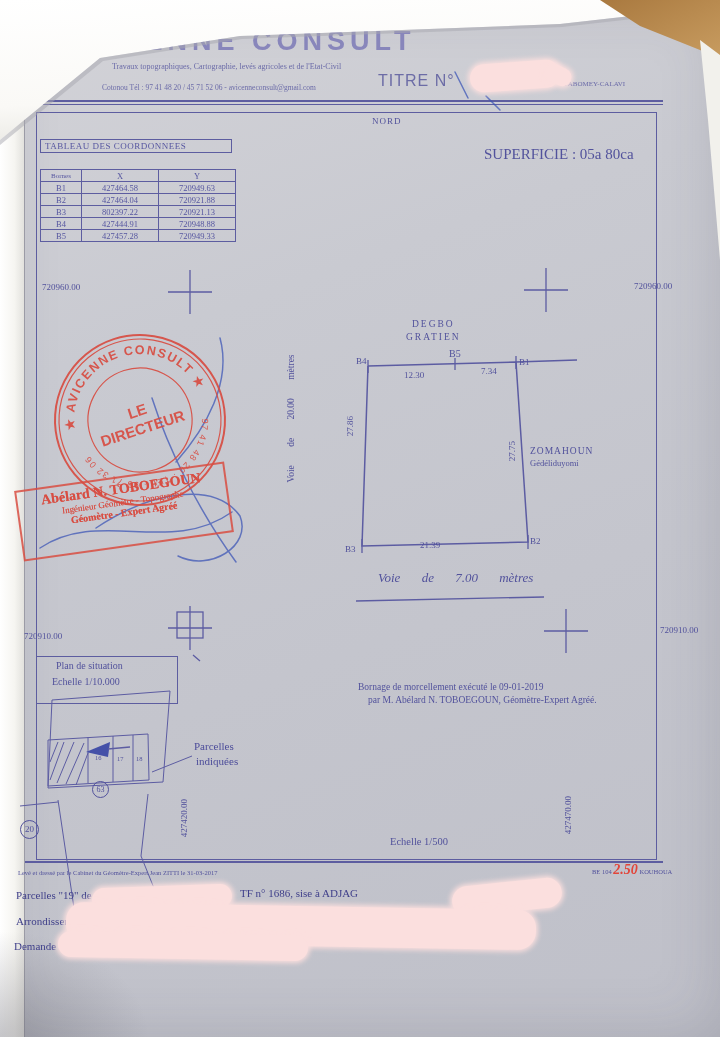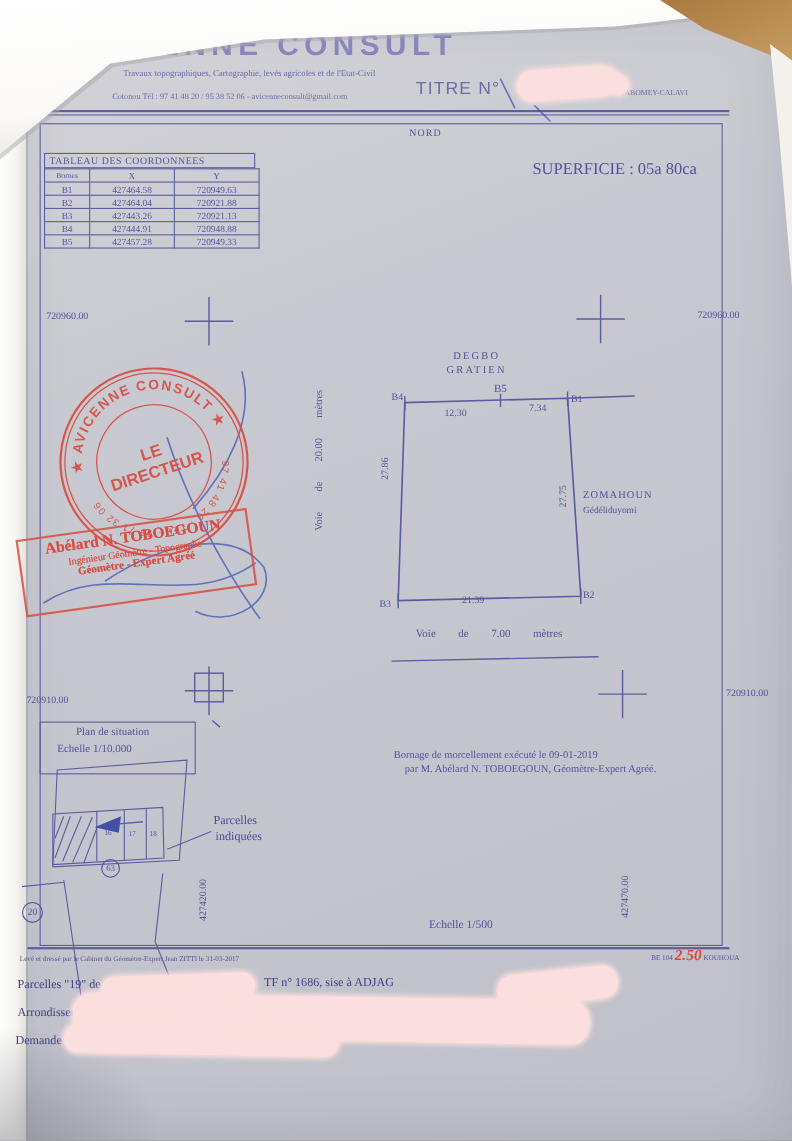--- a/index.html
+++ b/index.html
@@ -19,21 +19,21 @@
         background:linear-gradient(90deg,#ffffff 0%,#f6f5f1 60%,#e2e1dd 100%);
         border-right:1px solid #9b9ba6;}
   .btmsmudge{position:absolute;left:0;top:930px;width:150px;height:107px;z-index:7;
         background:radial-gradient(ellipse at 0% 100%,rgba(90,90,100,.35),rgba(90,90,100,0) 70%);}
   .frame{position:absolute;left:36px;top:112px;width:619px;height:746px;
         border:1.5px solid #5d5da0;}
   .rule{position:absolute;background:#5d5da0;}
   .tablebox{position:absolute;left:40px;top:139px;border-radius:21px;}
   .ttitle{font-size:9px;letter-spacing:.5px;color:#5656a0;border:1px solid #5d5da0;
         padding:1px 4px;width:182px;}
-  table.coords{border-collapse:collapse;font-size:8.5px;margin-top:0;}
+  table.coords{border-collapse:collapse;font-size:8.5px;margin-top:16px;}
   table.coords th,table.coords td{border:1px solid #5d5da0;color:#5656a0;text-align:center;
         padding:0 2px;height:11px;font-weight:normal;}
   .colB{width:36px}.colX{width:72px}.colY{width:72px}
   .blob{position:absolute;background:#fbdfde;border-radius:18px;box-shadow:0 0 5px 2px #fbdfde;}
   .roundstamp-wrap{position:absolute;left:50px;top:330px;width:180px;height:180px;
         transform:rotate(-18deg);opacity:.92;}
   .rectstamp{position:absolute;left:18px;top:476px;width:208px;height:64px;
         border:2.5px solid rgba(216,77,66,.85);transform:rotate(-8deg);
         color:#d84d42;text-align:center;padding-top:3px;
         text-shadow:0 0 .6px rgba(216,77,66,.8);}
@@ -50,21 +50,21 @@
 
 <div class="page">
 
   <div class="leftstrip"></div>
   <div class="btmsmudge"></div>
 
   <div class="layer print">
 
     <div class="lbl" style="left:62px;top:26px;font-family:'Liberation Sans',sans-serif;font-weight:bold;font-size:27px;letter-spacing:5px;color:#8886bb;">AVICENNE CONSULT</div>
     <div class="lbl" style="left:112px;top:62px;font-size:8px;color:#6b6ba8;">Travaux topographiques, Cartographie, levés agricoles et de l'Etat-Civil</div>
-    <div class="lbl" style="left:102px;top:84px;font-size:7.5px;color:#6b6ba8;">Cotonou Tél : 97 41 48 20 / 95 38 52 06 - avicenneconsult@gmail.com</div>
+    <div class="lbl" style="left:102px;top:84px;font-size:7.5px;color:#6b6ba8;">Cotonou Tél : 97 41 48 20 / 45 71 52 06 - avicenneconsult@gmail.com</div>
     <div class="lbl" style="left:378px;top:72px;font-size:16px;letter-spacing:1px;color:#6c6ca6;font-family:'Liberation Sans',sans-serif;">TITRE N°</div>
     <div class="lbl" style="left:563px;top:80px;font-size:7px;color:#6b6ba8;">d'ABOMEY-CALAVI</div>
     <div class="rule" style="left:25px;top:100px;width:638px;height:2px;"></div>
     <div class="rule" style="left:25px;top:104px;width:638px;height:1px;"></div>
 
     <div class="frame"></div>
     <div class="rule" style="left:25px;top:861px;width:638px;height:1.5px;"></div>
 
     <div class="lbl" style="left:372px;top:116px;font-size:9px;letter-spacing:1px;">NORD</div>
     <div class="lbl" style="left:484px;top:146px;font-size:15px;">SUPERFICIE : 05a 80ca</div>
@@ -85,21 +85,21 @@
               <td>427464.58</td>
               <td>720949.63</td>
             </tr>
           <tr>
               <td>B2</td>
               <td>427464.04</td>
               <td>720921.88</td>
             </tr>
           <tr>
               <td>B3</td>
-              <td>427443.26</td>
+              <td>802397.22</td>
               <td>720921.13</td>
             </tr>
           <tr>
               <td>B4</td>
               <td>427444.91</td>
               <td>720948.88</td>
             </tr>
           <tr>
               <td>B5</td>
               <td>427457.28</td>
@@ -162,27 +162,27 @@
     <div class="lbl" style="left:530px;top:536px;font-size:9px;">B2</div>
     <div class="lbl vt" style="left:310px;top:421px;width:80px;font-size:9px;">27.86</div>
     <div class="lbl vt" style="left:472px;top:446px;width:80px;font-size:9px;">27.75</div>
 
     <div class="lbl" style="left:412px;top:319px;font-size:9.5px;letter-spacing:2px;">DEGBO</div>
     <div class="lbl" style="left:406px;top:332px;font-size:9.5px;letter-spacing:2px;">GRATIEN</div>
     <div class="lbl" style="left:530px;top:446px;font-size:9.5px;letter-spacing:1px;">ZOMAHOUN</div>
     <div class="lbl" style="left:530px;top:459px;font-size:8.5px;">Gédéliduyomi</div>
 
     <div class="lbl vt" style="left:181px;top:413px;width:220px;font-size:9.5px;word-spacing:16px;">Voie de 20.00 mètres</div>
-    <div class="lbl" style="left:378px;top:571px;font-size:10px;word-spacing:18px;">Voie de 7.00 mètres</div>
+    <div class="lbl" style="left:378px;top:571px;font-size:13px;word-spacing:18px;font-style:italic;">Voie de 7.00 mètres</div>
 
     <div class="lbl" style="left:358px;top:682px;font-size:9.5px;">Bornage de morcellement exécuté le 09-01-2019</div>
     <div class="lbl" style="left:368px;top:695px;font-size:9.5px;">par M. Abélard N. TOBOEGOUN, Géomètre-Expert Agréé.</div>
 
     <div style="position:absolute;left:36px;top:656px;width:140px;height:46px;border:1.2px solid #5d5da0;"></div>
-    <div class="lbl" style="left:69px;top:660px;font-size:10px;">Plan de situation</div>
+    <div class="lbl" style="left:56px;top:660px;font-size:10px;">Plan de situation</div>
     <div class="lbl" style="left:52px;top:676px;font-size:10px;">Echelle 1/10.000</div>
     <div class="lbl" style="left:194px;top:740px;font-size:11px;color:#4c4c9a;">Parcelles</div>
     <div class="lbl" style="left:196px;top:755px;font-size:11px;color:#4c4c9a;text-align:center;">indiquées</div>
     <div class="circnum" style="left:20px;top:820px;width:17px;height:17px;font-size:9px;line-height:17px;">20</div>
     <div class="circnum" style="left:92px;top:781px;width:15px;height:15px;font-size:8px;line-height:15px;">63</div>
     <div class="lbl" style="left:95px;top:754px;font-size:6.5px;">16</div>
     <div class="lbl" style="left:117px;top:755px;font-size:6.5px;">17</div>
     <div class="lbl" style="left:136px;top:755px;font-size:6.5px;">18</div>
 
     <div class="lbl" style="left:390px;top:836px;font-size:10.5px;">Echelle 1/500</div>

